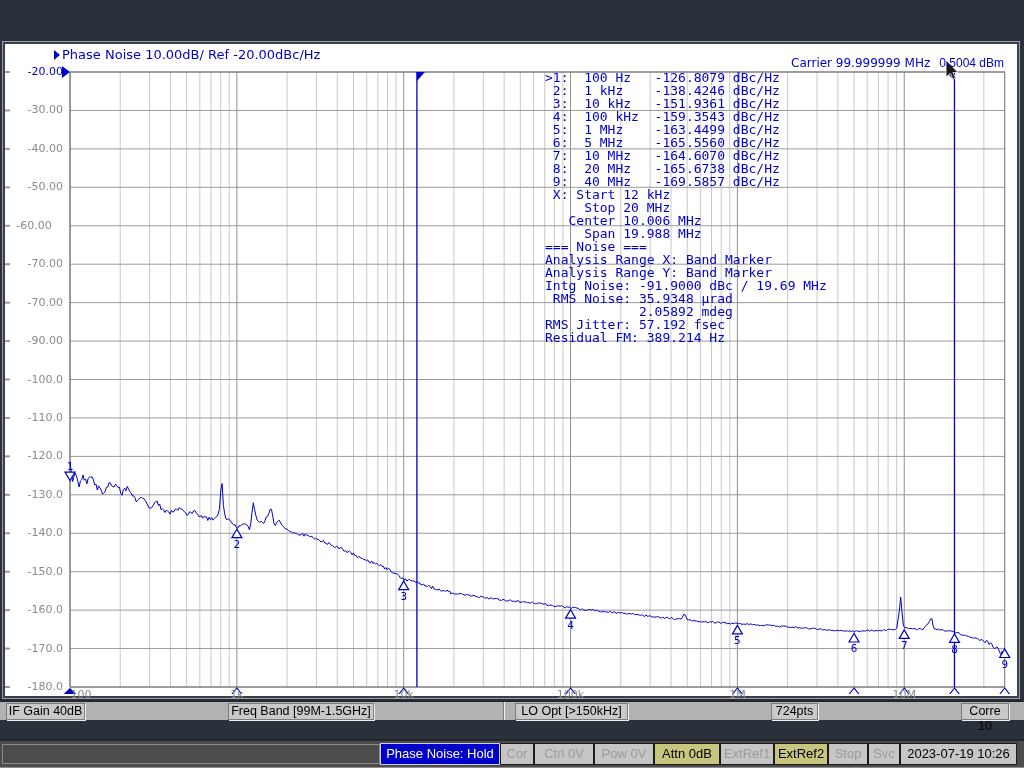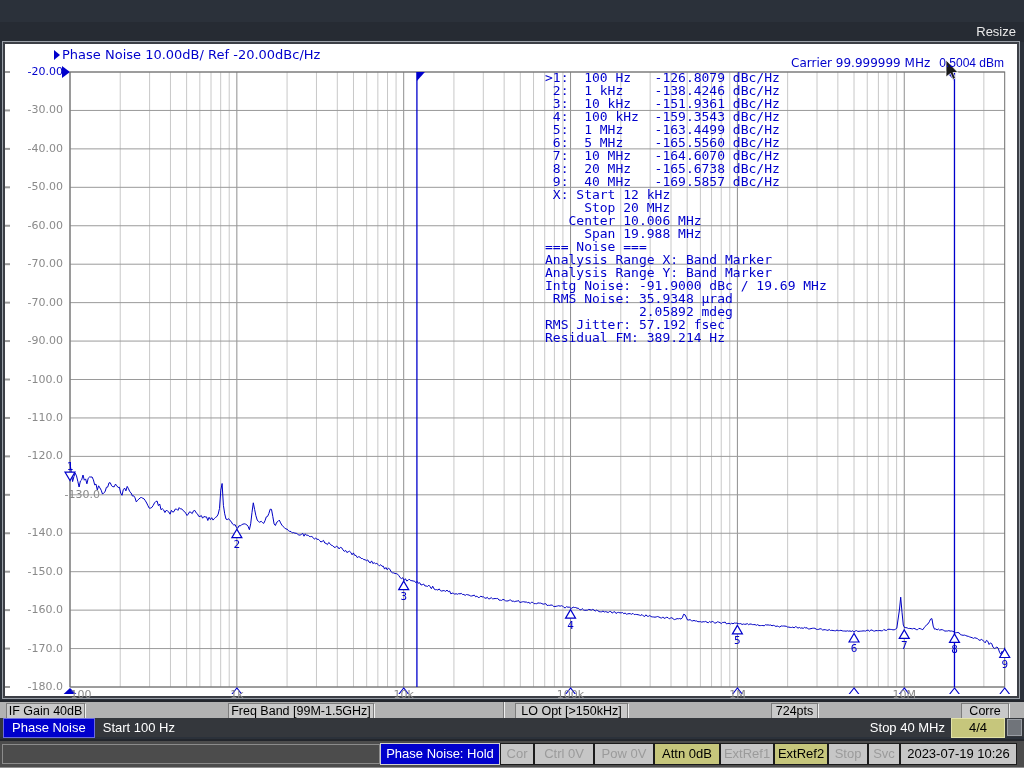--- a/index.html
+++ b/index.html
@@ -53,23 +53,20 @@
   .scell.on{background:#c6c67c;}
   .scell.hold{background:#0000cc;color:#fff;border-color:#cfcfcf;}
   .bottom-edge{position:absolute;left:0;top:767px;width:1024px;height:1px;background:#8f8f8f;}
 </style>
 </head>
 <body>
 
 <div class="screen">
 
 
-  <div class="menubar">
-    <span class="resize">Resize</span>
-  </div>
 
   <div class="panel">
     <div class="pcontent">
       <svg class="plot" id="plot" width="1012" height="650" viewBox="0 0 1012 650">
           <line x1="115.22685477653528" y1="28" x2="115.22685477653528" y2="643.008" stroke="#c8c8c8" stroke-width="1"></line>
           <line x1="144.6076813499757" y1="28" x2="144.6076813499757" y2="643.008" stroke="#c8c8c8" stroke-width="1"></line>
           <line x1="165.45370955307055" y1="28" x2="165.45370955307055" y2="643.008" stroke="#c8c8c8" stroke-width="1"></line>
           <line x1="181.62314522346472" y1="28" x2="181.62314522346472" y2="643.008" stroke="#c8c8c8" stroke-width="1"></line>
           <line x1="194.8345361265109" y1="28" x2="194.8345361265109" y2="643.008" stroke="#c8c8c8" stroke-width="1"></line>
           <line x1="206.00460797637876" y1="28" x2="206.00460797637876" y2="643.008" stroke="#c8c8c8" stroke-width="1"></line>
@@ -214,28 +211,28 @@
 
       <div class="carrier-label">Carrier 99.999999 MHz</div>
       <div class="carrier-power">0.5004 dBm</div>
 
       <div id="ylabels">
           <div class="ylab ref" style="top: 21px; left: 0px;">-20.00</div>
           <div class="refarrow" style="top: 22px;"></div>
           <div class="ylab" style="top: 59.438px; left: 0px;">-30.00</div>
           <div class="ylab" style="top: 97.876px; left: 0px;">-40.00</div>
           <div class="ylab" style="top: 136.314px; left: 0px;">-50.00</div>
-          <div class="ylab" style="top: 174.752px; left: 0px;">-60.00</div>
+          <div class="ylab" style="top: 174.752px; left: 0px; text-align: center;">-60.00</div>
           <div class="ylab" style="top: 213.19px; left: 0px;">-70.00</div>
           <div class="ylab" style="top: 251.628px; left: 0px;">-70.00</div>
           <div class="ylab" style="top: 290.066px; left: 0px;">-90.00</div>
           <div class="ylab" style="top: 328.504px; left: 0px;">-100.0</div>
           <div class="ylab" style="top: 366.942px; left: 0px;">-110.0</div>
           <div class="ylab" style="top: 405.38px; left: 0px;">-120.0</div>
-          <div class="ylab" style="top: 443.818px; left: 0px; margin-left: 37px;">-130.0</div>
+          <div class="ylab" style="top: 443.818px; left: 0px;">-130.0</div>
           <div class="ylab" style="top: 482.256px; left: 0px;">-140.0</div>
           <div class="ylab" style="top: 520.694px; left: 0px;">-150.0</div>
           <div class="ylab" style="top: 559.132px; left: 0px;">-160.0</div>
           <div class="ylab" style="top: 597.57px; left: 0px;">-170.0</div>
           <div class="ylab" style="top: 636.008px; left: 0px;">-180.0</div>
         </div>
       <div id="xlabels">
           <div class="xlab" style="left: 59px; top: 644.008px;">100</div>
           <div class="xlab" style="left: 214.85px; top: 644.008px;">1k</div>
           <div class="xlab" style="left: 381.7px; top: 644.008px;">10k</div>
@@ -250,27 +247,20 @@
 
   <div class="rowA" id="rowA">
     <div class="adiv" style="left:503px"></div>
   <div class="abox" style="left: 6px; width: 77px;">IF Gain 40dB</div>
       <div class="abox" style="left: 228px; width: 144px;">Freq Band [99M-1.5GHz]</div>
       <div class="abox" style="left: 515px; width: 111px;">LO Opt [&gt;150kHz]</div>
       <div class="abox" style="left: 771px; width: 45px;">724pts</div>
       <div class="abox" style="left: 961px; width: 46px;">Corre 10</div>
     </div>
 
-  <div class="rowB">
-    <span class="pn-tab">Phase Noise</span>
-    <span class="startlbl">Start 100 Hz</span>
-    <span class="stoplbl">Stop 40 MHz</span>
-    <span class="pagebox">4/4</span>
-    <span class="sqbtn"></span>
-  </div>
 
   <div class="rowC" id="rowC">
     <div class="msgcell"></div>
   <div class="scell hold" style="width: 120px;">Phase Noise: Hold</div>
       <div class="scell dim" style="width: 34px;">Cor</div>
       <div class="scell dim" style="width: 60px;">Ctrl 0V</div>
       <div class="scell dim" style="width: 60px;">Pow 0V</div>
       <div class="scell on" style="width: 66px;">Attn 0dB</div>
       <div class="scell dim" style="width: 54px;">ExtRef1</div>
       <div class="scell on" style="width: 54px;">ExtRef2</div>

